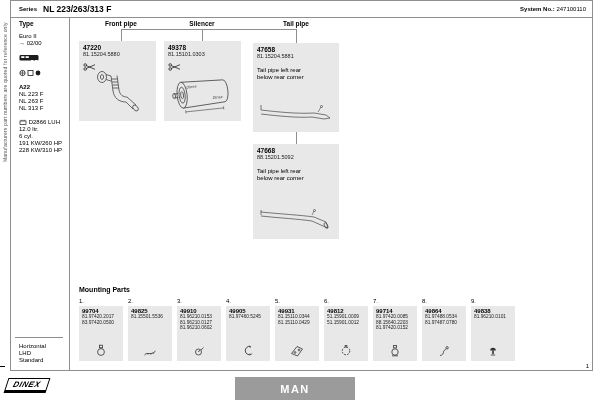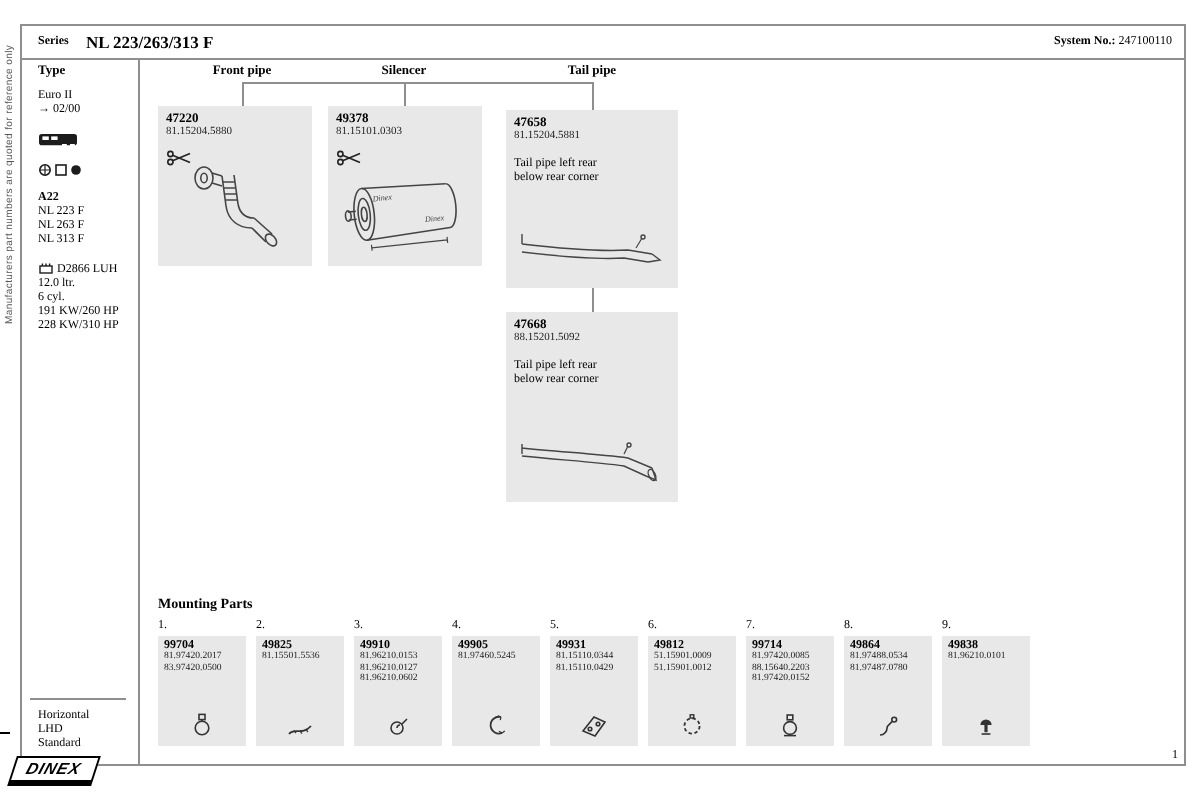--- a/index.html
+++ b/index.html
@@ -1,22 +1,22 @@
 <!DOCTYPE html>
 <html><head>
 <meta charset="utf-8">
 <style>
   html,body{margin:0;padding:0;}
   .page{position:relative;width:600px;height:400px;background:#fff;
         font-family:"Liberation Sans",sans-serif;color:#000;overflow:hidden;}
   .vtext{position:absolute;left:2px;top:162px;transform:rotate(-90deg);
          transform-origin:0 0;font-size:5px;color:#555;white-space:nowrap;letter-spacing:.2px;}
   .left-dash{position:absolute;left:0;top:366px;width:5px;border-top:1px solid #000;}
-  .sheet{position:absolute;left:10px;top:12px;width:581px;height:369px;
-         border:1px solid #8f8f8f;background:#fff;font-family:Liberation Serif, serif;}
+  .sheet{position:absolute;left:10px;top:0;width:581px;height:369px;
+         border:1px solid #8f8f8f;background:#fff;}
   .hdr{position:absolute;left:0;top:0;right:0;height:16px;border-bottom:1px solid #8f8f8f;}
   .series-label{position:absolute;left:8px;top:5px;font-size:6px;font-weight:bold;}
   .series-value{position:absolute;left:32px;top:3px;font-size:8.5px;font-weight:bold;}
   .sysno{position:absolute;right:6px;top:5px;font-size:6px;}
   .sysno b{font-weight:bold;}
   .colhdr{position:absolute;font-size:6.5px;font-weight:bold;}
   .ch-type{left:8px;top:19px;}
   .ch-front{left:85px;top:19px;width:50px;text-align:center;}
   .ch-sil{left:166px;top:19px;width:50px;text-align:center;}
   .ch-tail{left:260px;top:19px;width:50px;text-align:center;}
@@ -348,14 +348,15 @@
           </svg>
         </div>
       </div>
 
     </div>
 
     <span class="pageno">1</span>
   </div>
 
   <div class="dinex">DINEX</div>
+  <div class="man-badge">MAN</div>
 
 </div>
 
 </body></html>

